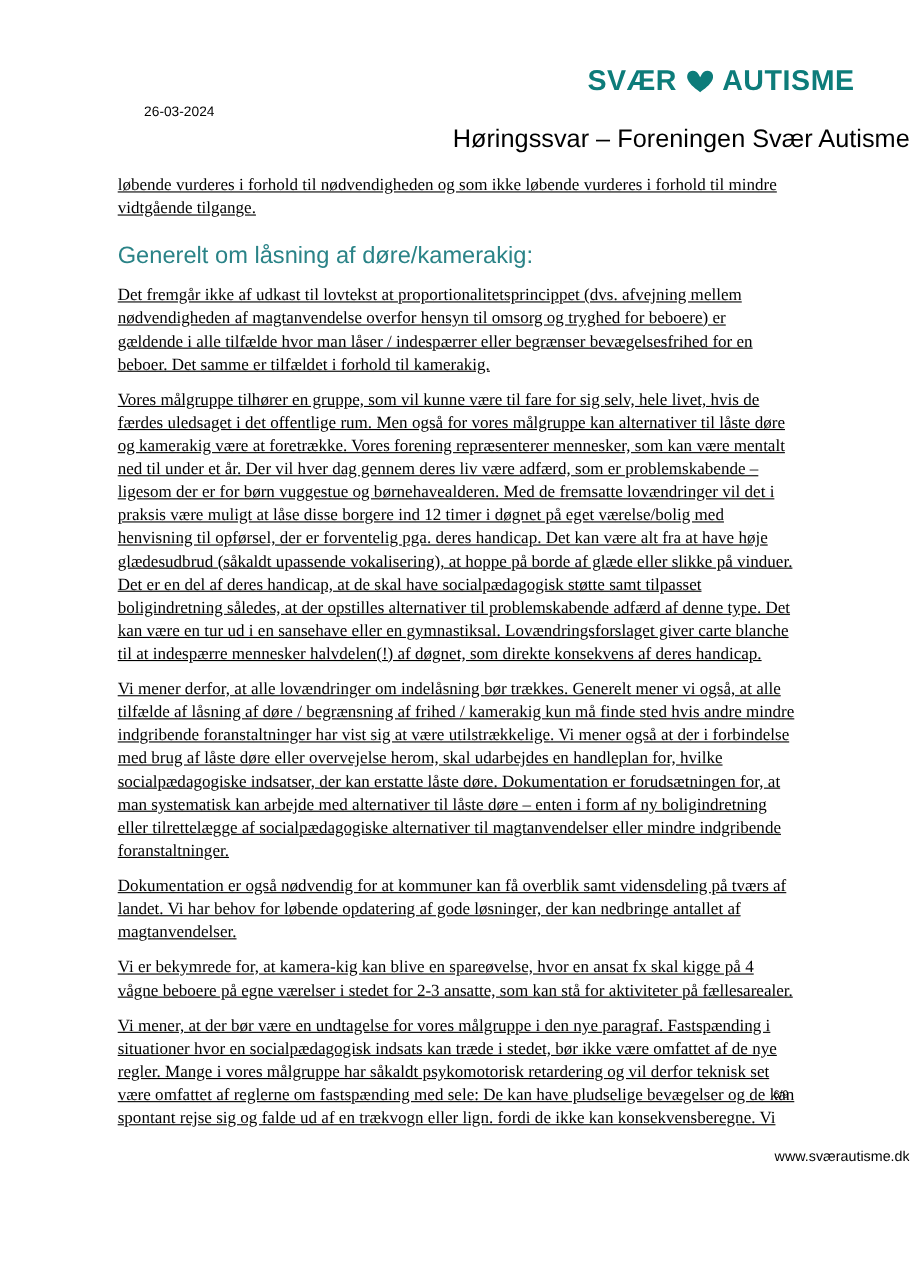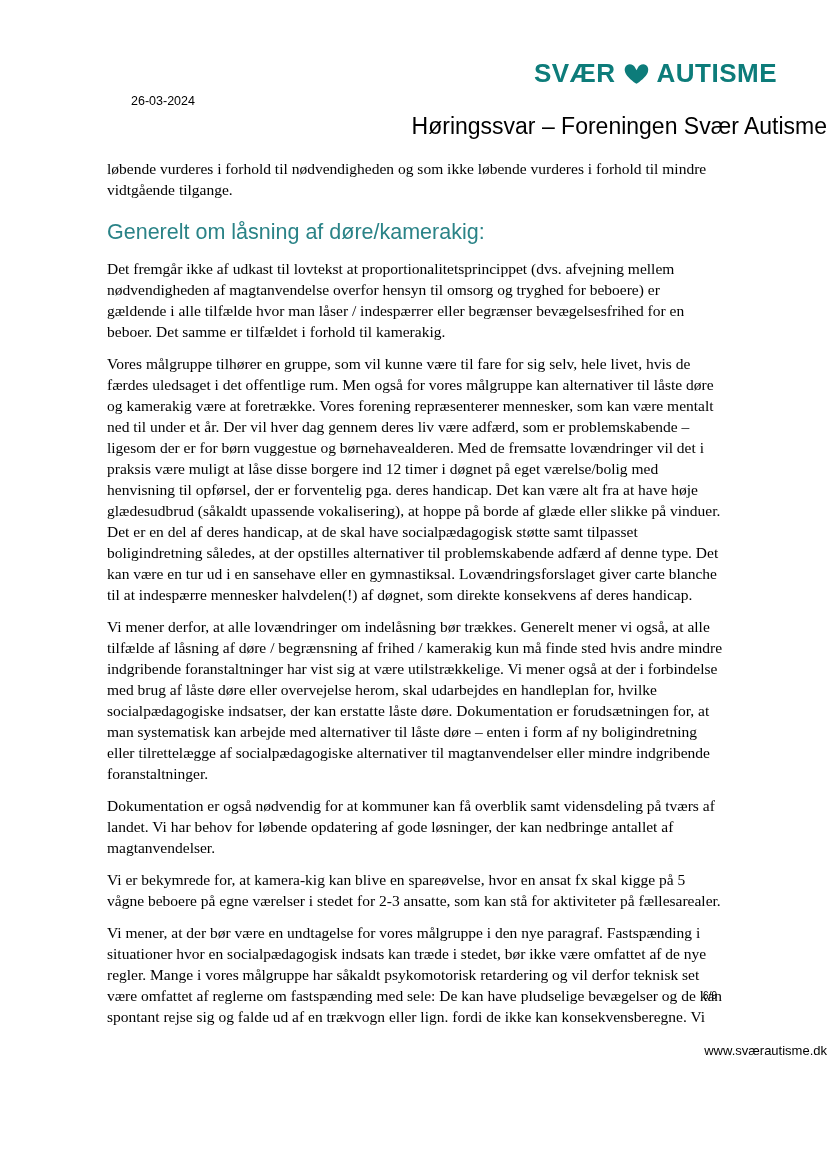--- a/index.html
+++ b/index.html
@@ -63,20 +63,21 @@
     position: absolute;
     top: 158px;
     left: 107px;
     width: 616px;
   }
   .content p {
     margin: 0 0 11px 0;
     font-size: 15.5px;
     line-height: 21px;
     text-align: left;
+    text-decoration: underline;
   }
   .content h2 {
     font-family: "Liberation Sans", sans-serif;
     font-weight: 400;
     font-size: 21.5px;
     color: #2a8387;
     margin: 27px 0 12px 0;
     line-height: 1.2;
   }
   .content section:first-of-type h2 {
@@ -123,21 +124,21 @@
   <main class="content">
 
     <p>løbende vurderes i forhold til nødvendigheden og som ikke løbende vurderes i forhold til mindre vidtgående tilgange.</p>
 
     <section>
       <h2>Generelt om låsning af døre/kamerakig:</h2>
       <p>Det fremgår ikke af udkast til lovtekst at proportionalitetsprincippet (dvs. afvejning mellem nødvendigheden af magtanvendelse overfor hensyn til omsorg og tryghed for beboere) er gældende i alle tilfælde hvor man låser / indespærrer eller begrænser bevægelsesfrihed for en beboer. Det samme er tilfældet i forhold til kamerakig.</p>
       <p>Vores målgruppe tilhører en gruppe, som vil kunne være til fare for sig selv, hele livet, hvis de færdes uledsaget i det offentlige rum. Men også for vores målgruppe kan alternativer til låste døre og kamerakig være at foretrække. Vores forening repræsenterer mennesker, som kan være mentalt ned til under et år. Der vil hver dag gennem deres liv være adfærd, som er problemskabende – ligesom der er for børn vuggestue og børnehavealderen. Med de fremsatte lovændringer vil det i praksis være muligt at låse disse borgere ind 12 timer i døgnet på eget værelse/bolig med henvisning til opførsel, der er forventelig pga. deres handicap. Det kan være alt fra at have høje glædesudbrud (såkaldt upassende vokalisering), at hoppe på borde af glæde eller slikke på vinduer. Det er en del af deres handicap, at de skal have socialpædagogisk støtte samt tilpasset boligindretning således, at der opstilles alternativer til problemskabende adfærd af denne type. Det kan være en tur ud i en sansehave eller en gymnastiksal. Lovændringsforslaget giver carte blanche til at indespærre mennesker halvdelen(!) af døgnet, som direkte konsekvens af deres handicap.</p>
       <p>Vi mener derfor, at alle lovændringer om indelåsning bør trækkes. Generelt mener vi også, at alle tilfælde af låsning af døre / begrænsning af frihed / kamerakig kun må finde sted hvis andre mindre indgribende foranstaltninger har vist sig at være utilstrækkelige. Vi mener også at der i forbindelse med brug af låste døre eller overvejelse herom, skal udarbejdes en handleplan for, hvilke socialpædagogiske indsatser, der kan erstatte låste døre. Dokumentation er forudsætningen for, at man systematisk kan arbejde med alternativer til låste døre – enten i form af ny boligindretning eller tilrettelægge af socialpædagogiske alternativer til magtanvendelser eller mindre indgribende foranstaltninger.</p>
       <p>Dokumentation er også nødvendig for at kommuner kan få overblik samt vidensdeling på tværs af landet. Vi har behov for løbende opdatering af gode løsninger, der kan nedbringe antallet af magtanvendelser.</p>
-      <p>Vi er bekymrede for, at kamera-kig kan blive en spareøvelse, hvor en ansat fx skal kigge på 5 vågne beboere på egne værelser i stedet for 2-3 ansatte, som kan stå for aktiviteter på fællesarealer.</p>
+      <p>Vi er bekymrede for, at kamera-kig kan blive en spareøvelse, hvor en ansat fx skal kigge på 4 vågne beboere på egne værelser i stedet for 2-3 ansatte, som kan stå for aktiviteter på fællesarealer.</p>
     </section>
 
     <section>
       <p>Vi mener, at der bør være en undtagelse for vores målgruppe i den nye paragraf. Fastspænding i situationer hvor en socialpædagogisk indsats kan træde i stedet, bør ikke være omfattet af de nye regler. Mange i vores målgruppe har såkaldt psykomotorisk retardering og vil derfor teknisk set være omfattet af reglerne om fastspænding med sele: De kan have pludselige bevægelser og de kan spontant rejse sig og falde ud af en trækvogn eller lign. fordi de ikke kan konsekvensberegne. Vi</p>
     </section>
 
   </main>
 
   <div class="footer-pagenum">6/9</div>
   <div class="footer-url">www.sværautisme.dk</div>

